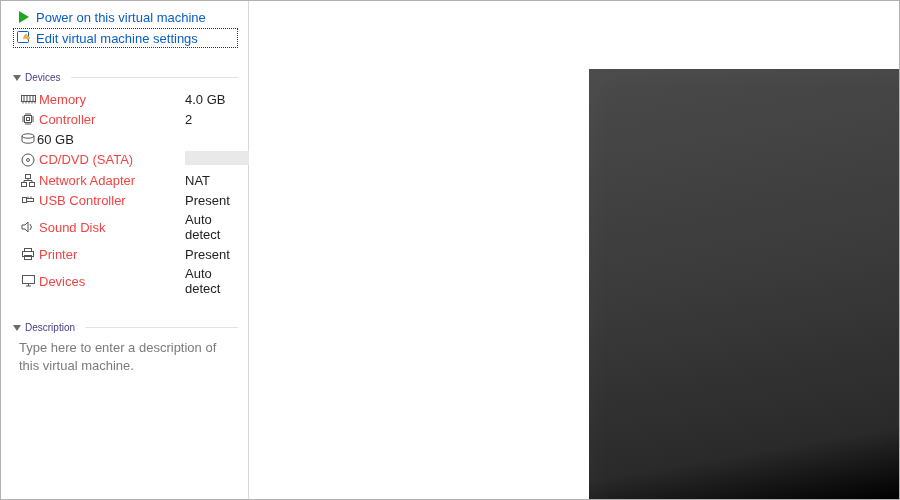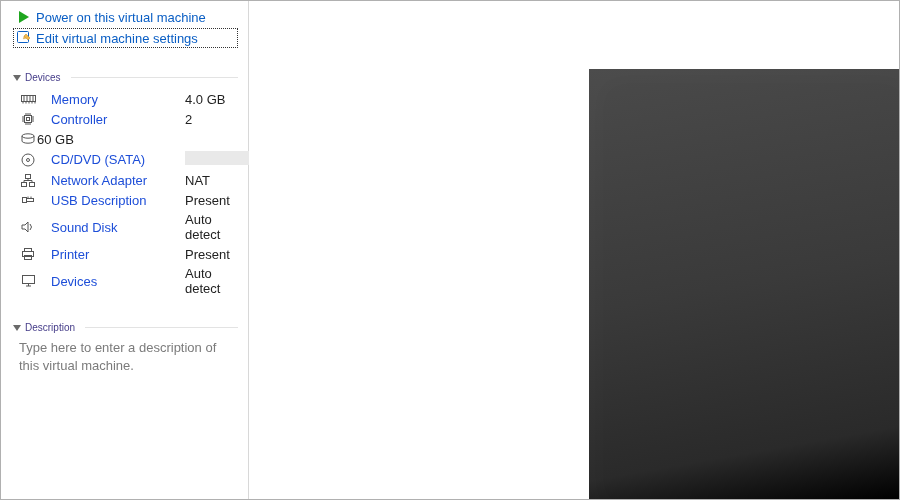--- a/index.html
+++ b/index.html
@@ -101,22 +101,22 @@
       width: 18px;
       height: 16px;
       flex-shrink: 0;
       display: inline-flex;
       align-items: center;
       justify-content: center;
       color: #555;
     }
     .device-label {
       flex: 0 0 148px;
-      padding-left: 14px;
-      color: #1d4ed8;
+      padding-left: 2px;
+      color: #ef4444;
     }
     .device-value {
       color: #222;
     }
     .redacted-value {
       display: inline-block;
       width: 100px;
       height: 14px;
       background: #e9e9e9;
     }
@@ -242,21 +242,21 @@
 
       <div class="device-row">
         <span class="device-icon">
           <svg width="14" height="12" viewBox="0 0 14 12">
               <rect x="1.5" y="3.5" width="4" height="5" fill="none" stroke="#555"></rect>
               <rect x="5.5" y="4.5" width="7" height="3" fill="none" stroke="#555"></rect>
               <line x1="7" y1="4.5" x2="7" y2="2.5" stroke="#555"></line>
               <line x1="10" y1="4.5" x2="10" y2="2.5" stroke="#555"></line>
             </svg>
         </span>
-        <span class="device-label">USB Description</span>
+        <span class="device-label">USB Controller</span>
         <span class="device-value">Present</span>
       </div>
 
       <div class="device-row">
         <span class="device-icon">
           <svg width="14" height="12" viewBox="0 0 14 12">
               <path d="M1 4 H4 L7 1 V11 L4 8 H1 Z" fill="none" stroke="#555"></path>
               <path d="M9 3 Q12 6 9 9" fill="none" stroke="#555"></path>
             </svg>
         </span>

